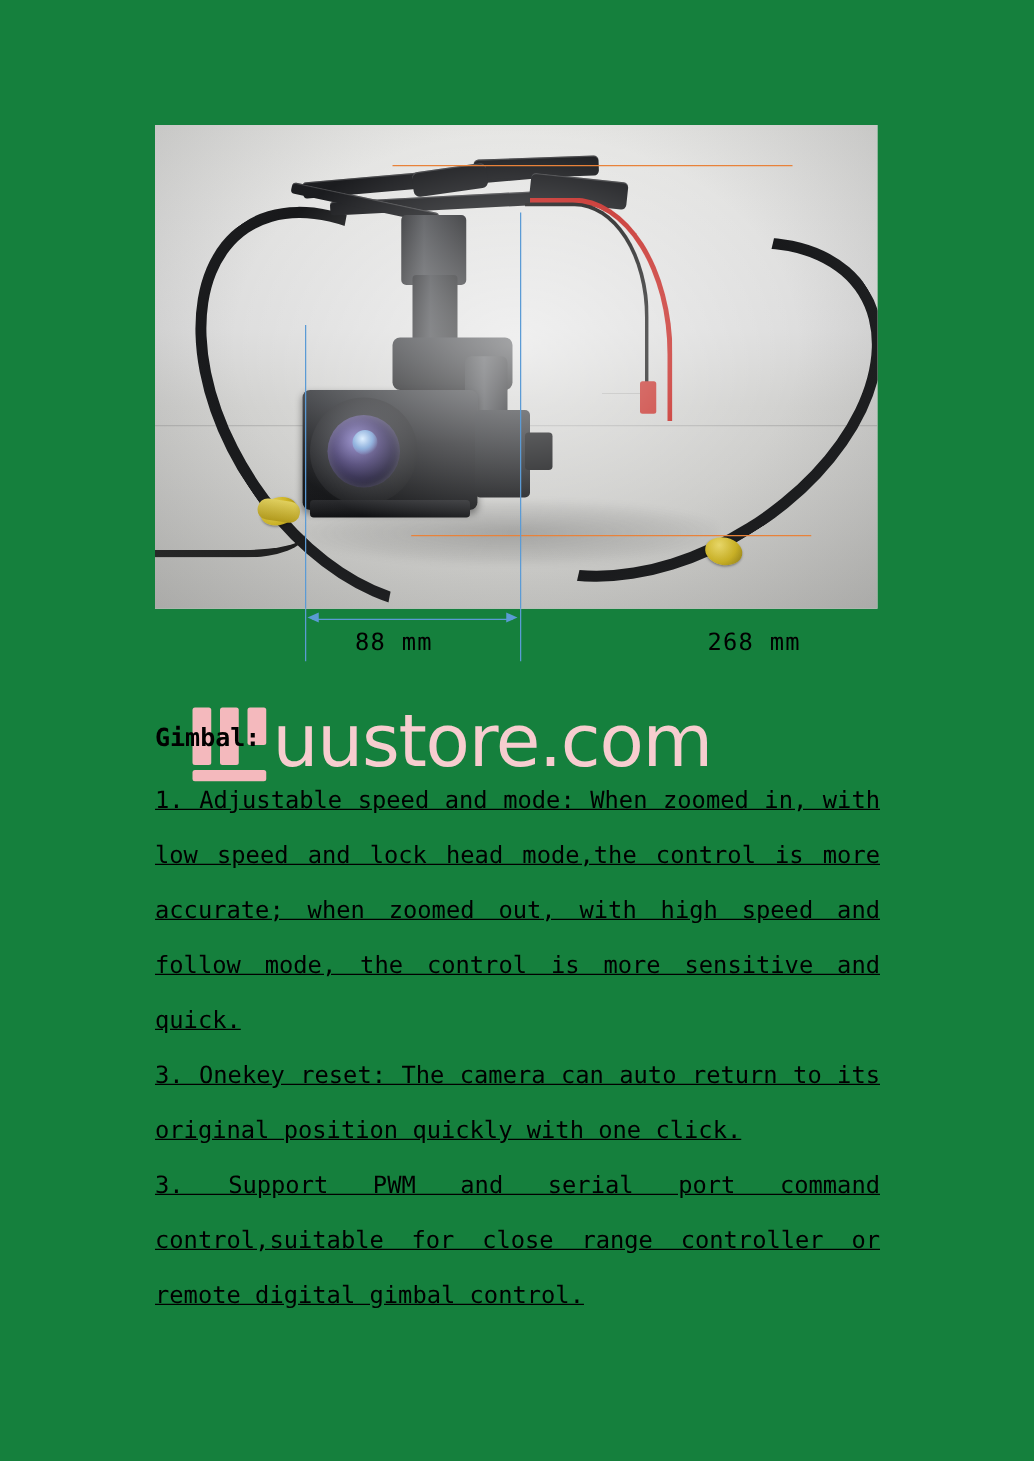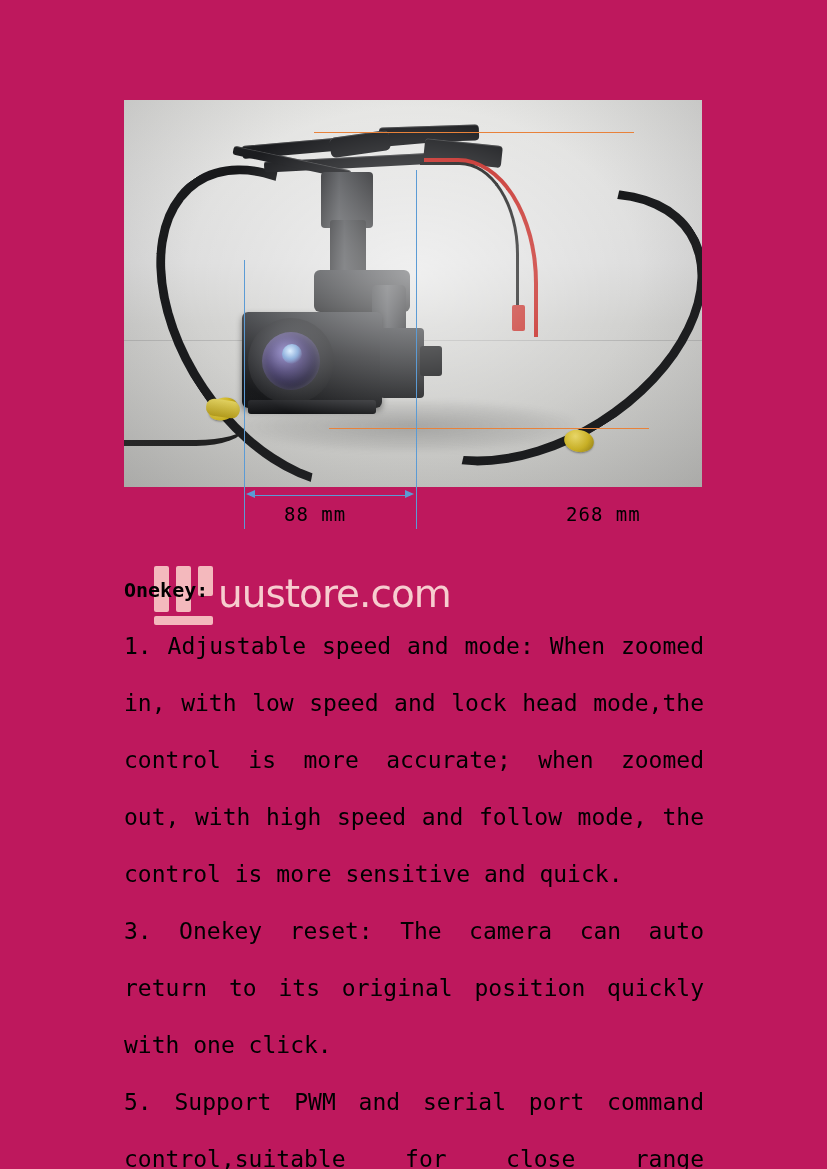--- a/index.html
+++ b/index.html
@@ -11,21 +11,21 @@
     width: 827px;
     height: 1169px;
     position: relative;
     font-family: "DejaVu Sans Mono", monospace;
     overflow: hidden;
   }
 
   .page {
     position: absolute;
     inset: 0;
-    background: #be185d;
+    background: #15803d;
   }
 
   
   .photo-block {
     position: absolute;
     left: 124px;
     top: 100px;
     width: 578px;
     height: 387px;
     overflow: hidden;
@@ -321,21 +321,21 @@
   .wm-bar-3 { left: 48px; height: 30px; }
   .wm-under {
     position: absolute;
     left: 4px; top: 54px;
     width: 59px; height: 9px;
     background: #f4b9bd;
     border-radius: 2px;
   }
   .wm-text {
     font-family: "DejaVu Sans", sans-serif;
-    font-size: 39px;
+    font-size: 58px;
     color: #f7cdcf;
     letter-spacing: -1px;
     margin-left: 6px;
     line-height: 1;
   }
 
   
   .content {
     position: absolute;
     left: 124px;
@@ -344,26 +344,27 @@
   }
   .heading {
     font-family: "DejaVu Sans Mono", monospace;
     font-size: 20px;
     color: #000;
     margin: 0 0 16px 0;
     letter-spacing: 0px;
   }
   .para {
     font-family: "DejaVu Sans Mono", monospace;
-    font-size: 23px;
+    font-size: 19px;
     color: #000;
-    line-height: 57px;
+    line-height: 44px;
     margin: 0;
     text-align: justify;
     text-justify: inter-character;
+    text-decoration: underline;
   }
   .para + .para { margin-top: 0; }
 </style>
 </head>
 <body>
 
 <div class="page">
 
   <div class="photo-block">
     <div class="backdrop"></div>
@@ -423,19 +424,19 @@
     <div class="wm-mark">
       <div class="wm-bar wm-bar-1"></div>
       <div class="wm-bar wm-bar-2"></div>
       <div class="wm-bar wm-bar-3"></div>
       <div class="wm-under"></div>
     </div>
     <div class="wm-text">uustore.com</div>
   </div>
 
   <div class="content">
-    <h2 class="heading">Onekey:</h2>
+    <h2 class="heading">Gimbal:</h2>
     <p class="para">1. Adjustable speed and mode: When zoomed in, with low speed and lock head mode,the control is more accurate; when zoomed out, with high speed and follow mode, the control is more sensitive and quick.</p>
     <p class="para">3. Onekey reset: The camera can auto return to its original position quickly with one click.</p>
-    <p class="para">5. Support PWM and serial port command control,suitable for close range controller or remote digital gimbal control.</p>
+    <p class="para">3. Support PWM and serial port command control,suitable for close range controller or remote digital gimbal control.</p>
   </div>
 
 </div>
 
 </body></html>

